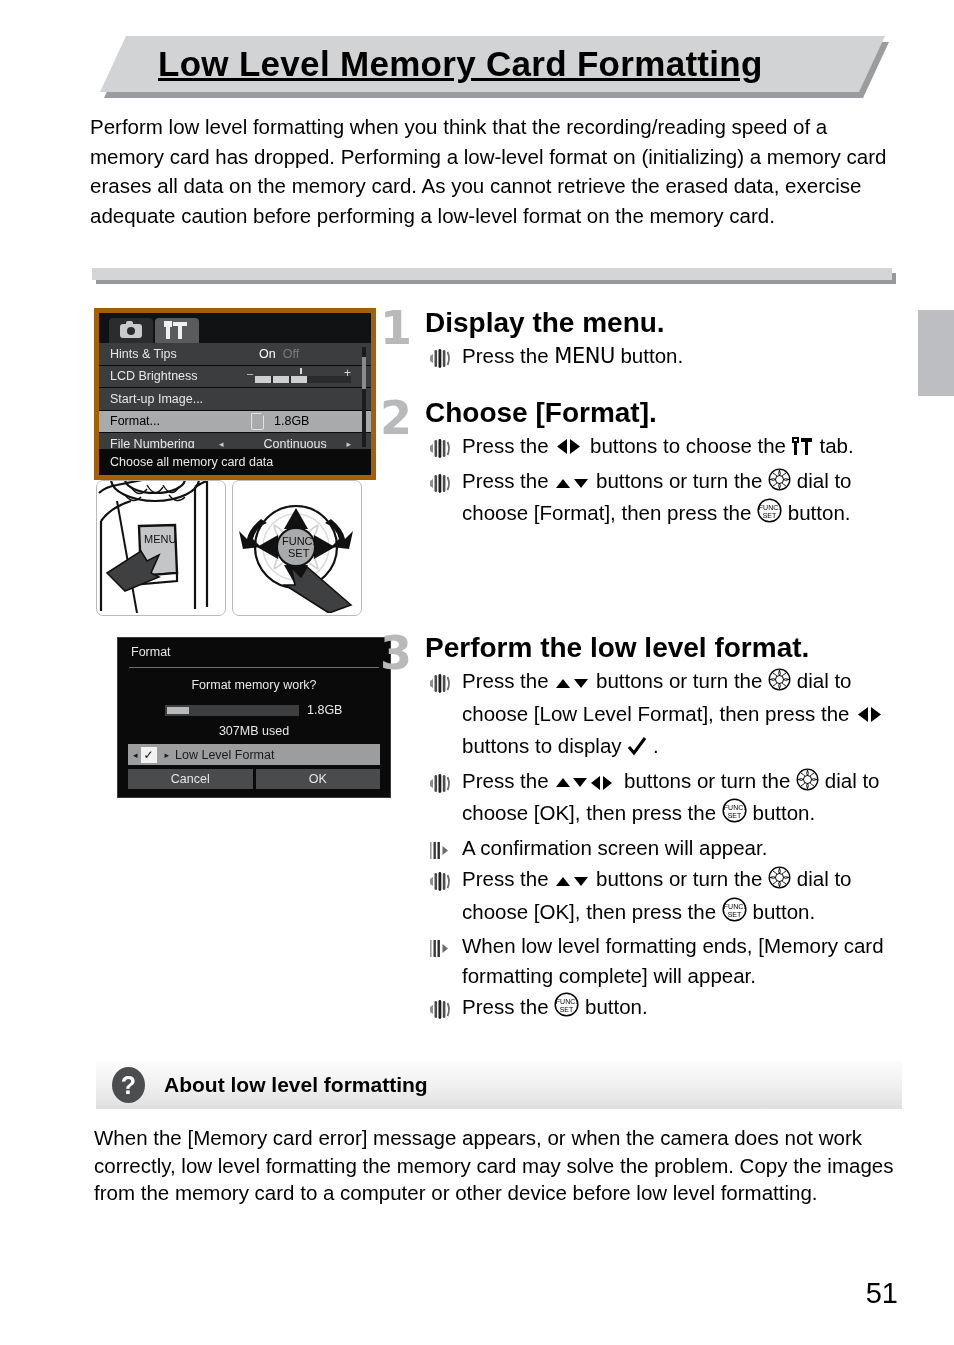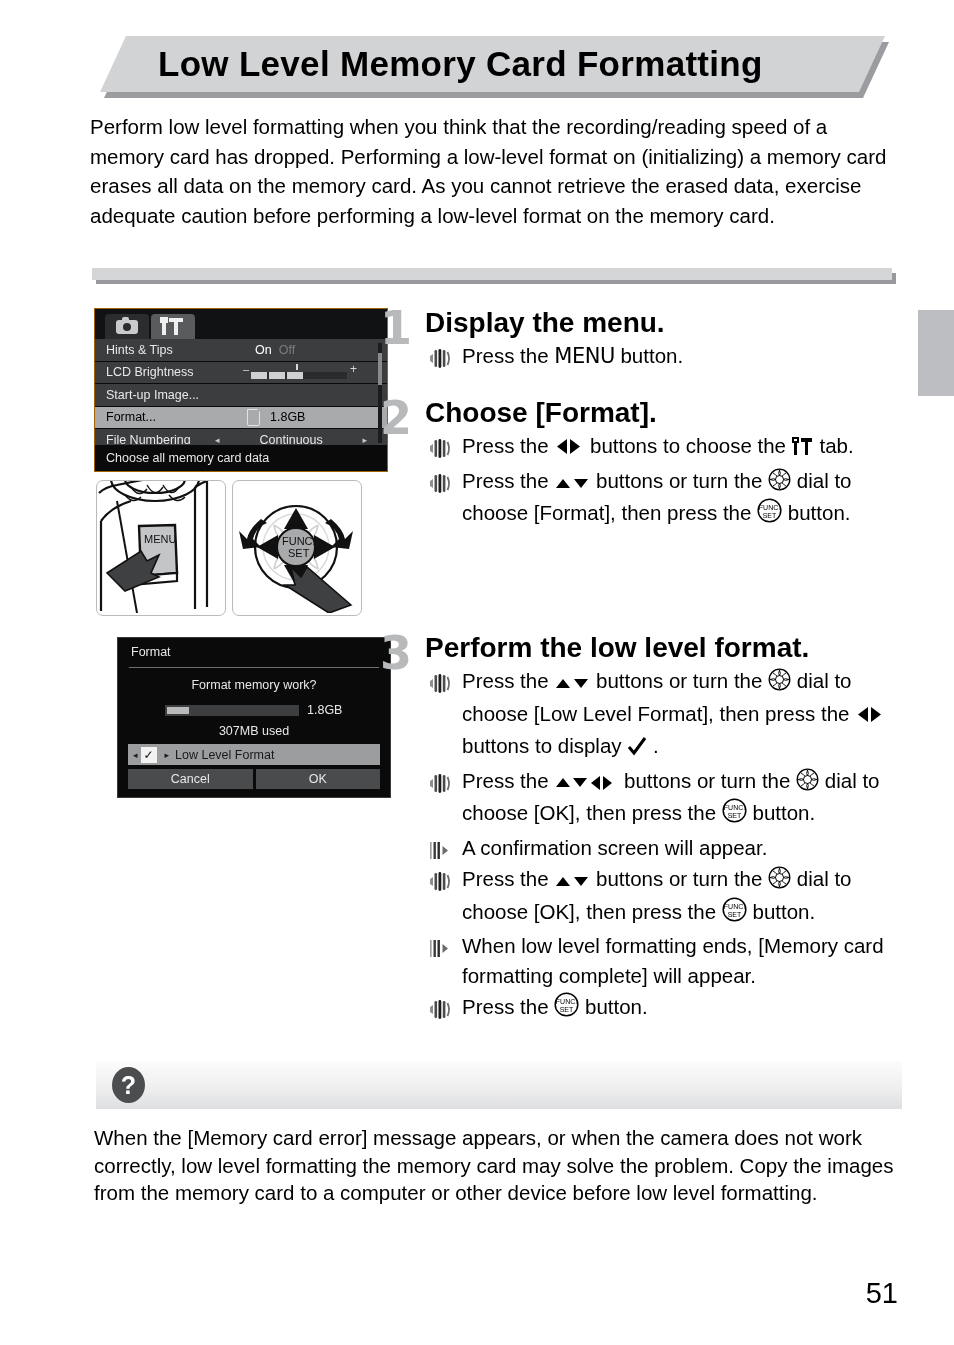--- a/index.html
+++ b/index.html
@@ -43,20 +43,21 @@
     clip-path: polygon(26px 0, 100% 0, calc(100% - 26px) 100%, 0 100%);
     display: flex;
     align-items: center;
   }
   .header-title {
     margin-left: 58px;
     font-size: 35px;
     font-weight: bold;
     letter-spacing: 0.3px;
     white-space: nowrap;
+    text-decoration: underline;
   }
 
   
   .intro {
     position: absolute;
     left: 90px;
     top: 112px;
     width: 812px;
     font-size: 20.5px;
     line-height: 29.5px;
@@ -98,23 +99,22 @@
   }
 
   
   .lcd-menu {
     position: absolute;
     left: 94px;
     top: 308px;
     width: 272px;
     height: 162px;
     background: #0a0a0a;
-    border: 1px solid #a16207;
+    border: 5px solid #a16207;
     overflow: hidden;
-    padding-left: 20px;
   }
   .lcd-tabs {
     position: absolute;
     left: 0; top: 0;
     width: 100%;
     height: 30px;
     background: #111214;
     display: flex;
     align-items: flex-end;
   }
@@ -859,16 +859,17 @@
               <circle cx="12.5" cy="12.5" r="11.3" fill="#fff" stroke="#000" stroke-width="1.5"></circle>
               <text x="12.5" y="11.6" text-anchor="middle" font-family="Liberation Sans, sans-serif" font-size="7" fill="#000">FUNC.</text>
               <text x="12.5" y="20" text-anchor="middle" font-family="Liberation Sans, sans-serif" font-size="7" fill="#000">SET</text>
             </svg></span> button.</div>
       </div>
   </div>
 </div>
 
 <div class="info-head">
   <div class="q-badge">?</div>
+  <div class="info-title">About low level formatting</div>
 </div>
 <div class="info-body">When the [Memory card error] message appears, or when the camera does not work correctly, low level formatting the memory card may solve the problem. Copy the images from the memory card to a computer or other device before low level formatting.</div>
 
 <div class="page-num">51</div>
 
 </body></html>

